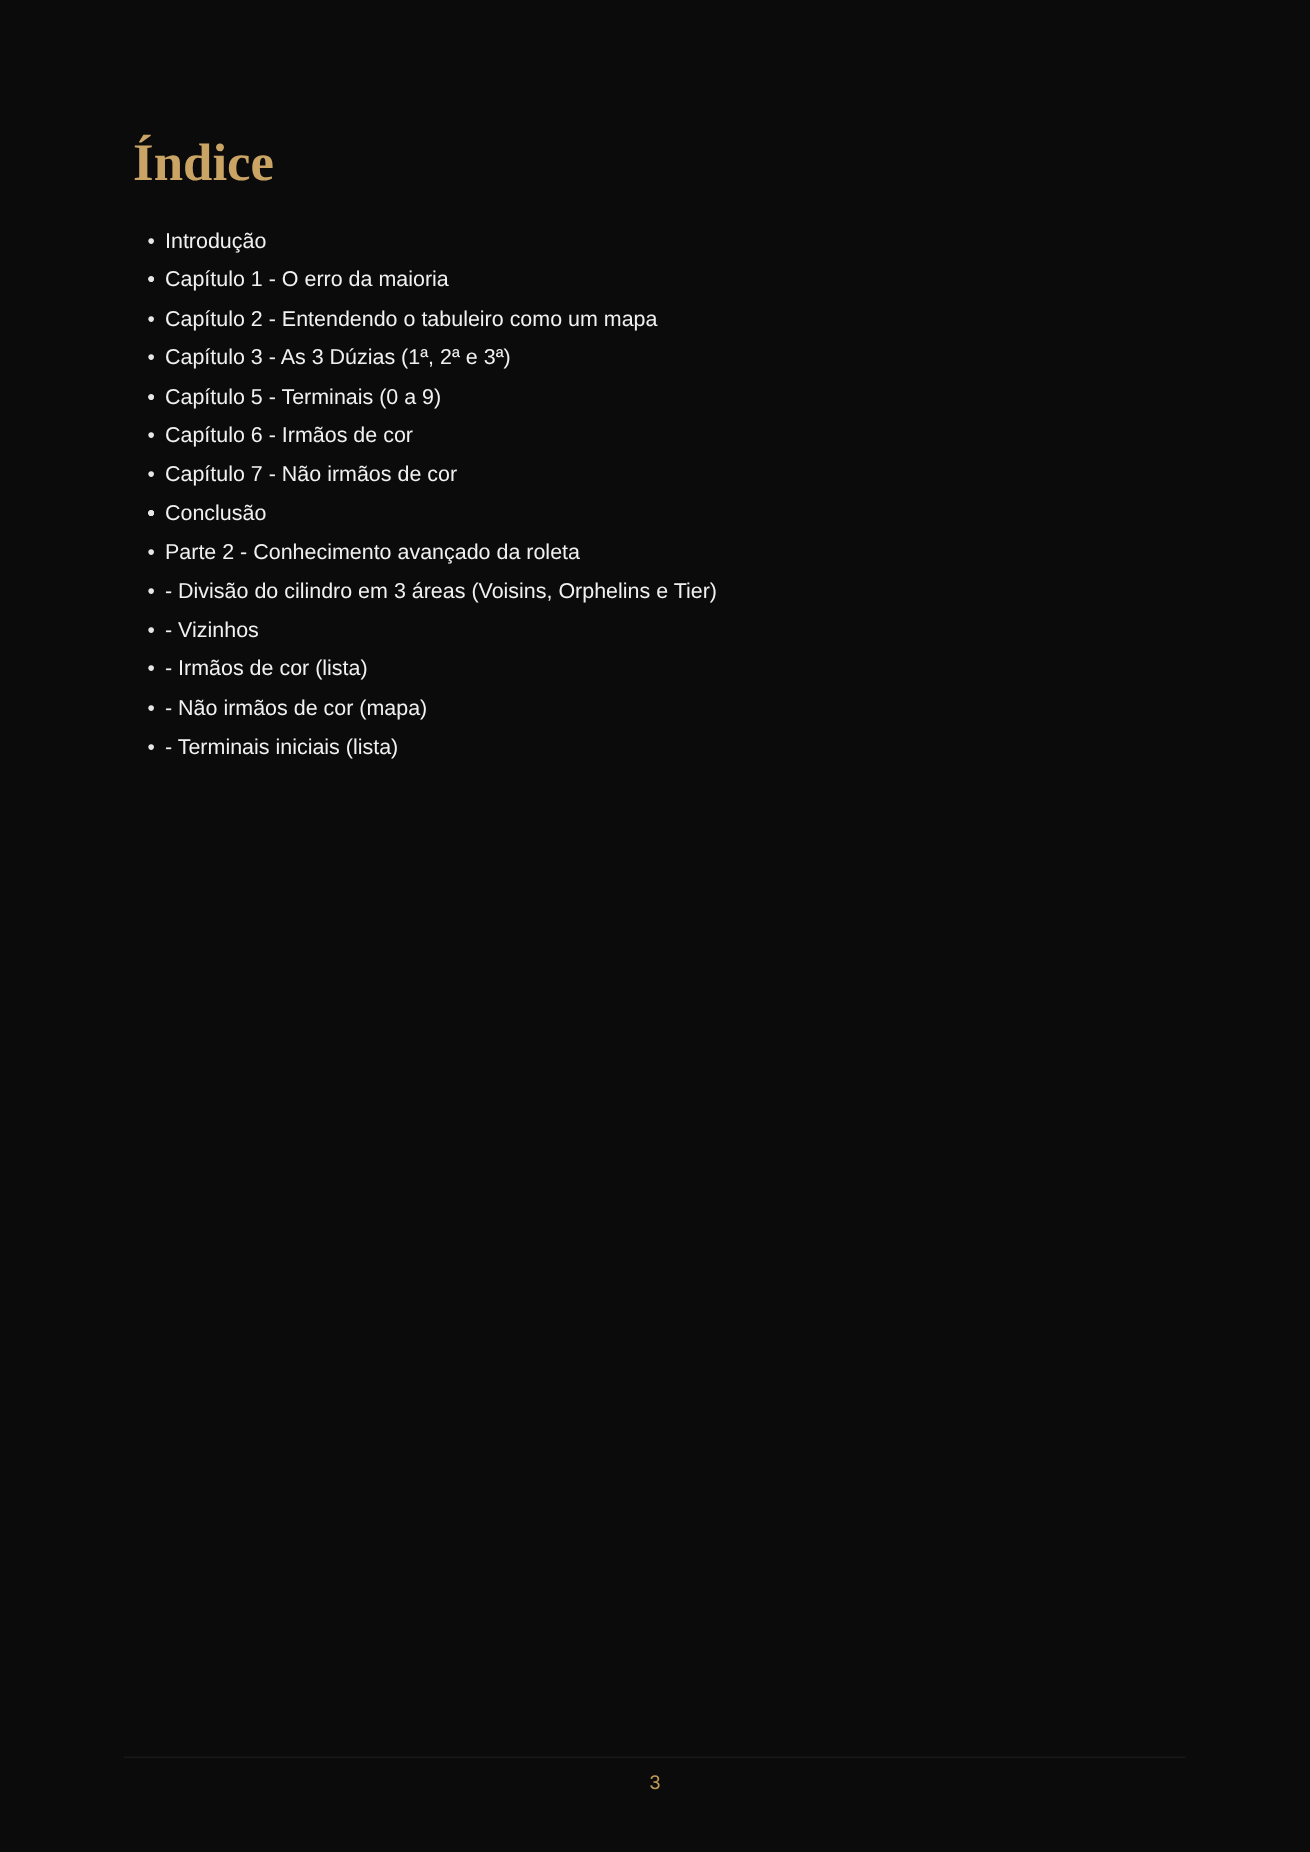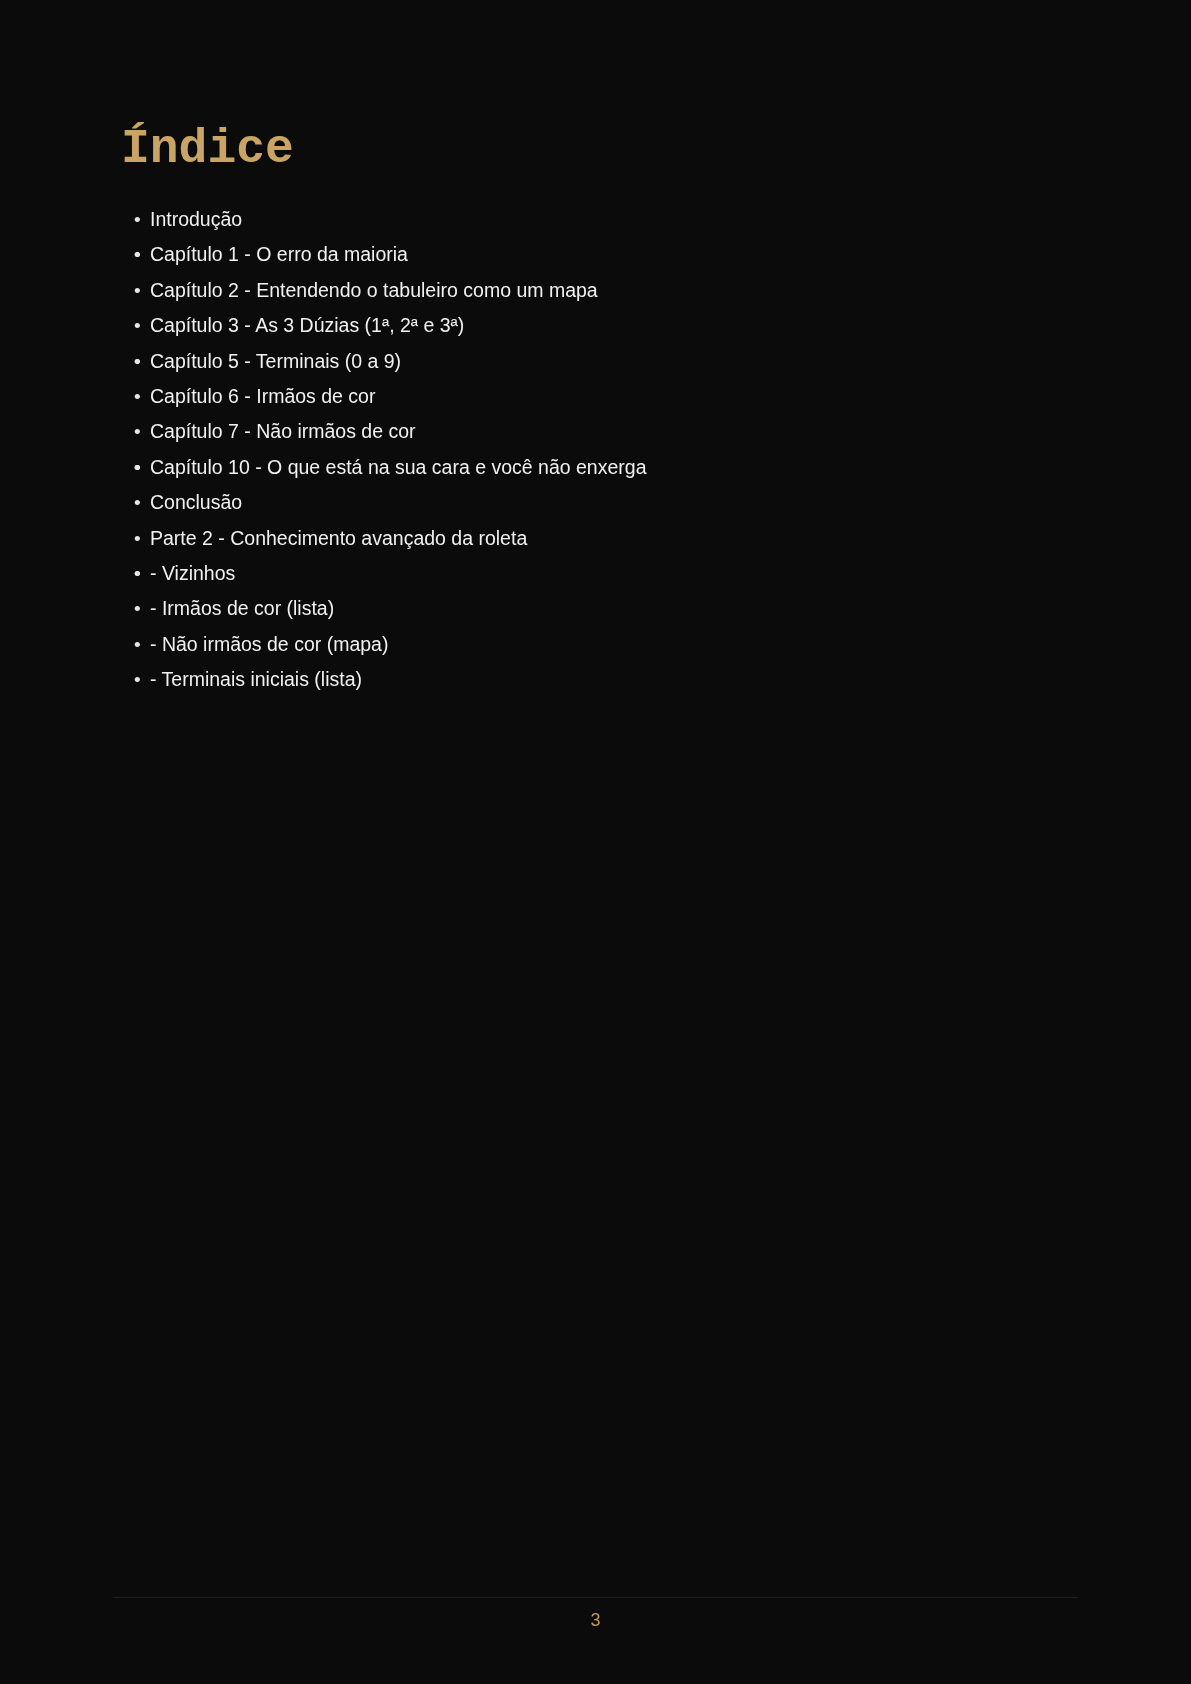--- a/index.html
+++ b/index.html
@@ -14,21 +14,21 @@
   html,body{margin:0;padding:0;}
   body{
     width:1191px;height:1684px;
     background:var(--background);
     font-family:"Liberation Sans",sans-serif;
     overflow:hidden;position:relative;
   }
   .page{position:absolute;inset:0;}
   .page-title{
     position:absolute;left:121px;top:120px;margin:0;
-    font-family:Liberation Mono, monospace;
+    font-family:Liberation Serif, serif;
     font-weight:700;font-size:48px;line-height:58px;
     color:var(--title-gold);
   }
   .toc{
     position:absolute;left:113px;top:202px;width:965px;
     margin:0;padding:0 0 0 37px;list-style:none;
   }
   .toc-item{
     position:relative;
     font-size:19.5px;line-height:35.4px;
@@ -95,32 +95,32 @@
         <span class="toc-label">Capítulo 7 - Não irmãos de cor</span>
       </li>
       <li class="toc-item">
         <span class="bullet">•</span>
       </li>
       <li class="toc-item">
         <span class="bullet">•</span>
       </li>
       <li class="toc-item">
         <span class="bullet">•</span>
-        <span class="toc-label">Capítulo 10 - O que está na sua cara e você não enxerga</span>
       </li>
       <li class="toc-item">
         <span class="bullet">•</span>
         <span class="toc-label">Conclusão</span>
       </li>
       <li class="toc-item">
         <span class="bullet">•</span>
         <span class="toc-label">Parte 2 - Conhecimento avançado da roleta</span>
       </li>
       <li class="toc-item">
         <span class="bullet">•</span>
+        <span class="toc-label">- Divisão do cilindro em 3 áreas (Voisins, Orphelins e Tier)</span>
       </li>
       <li class="toc-item">
         <span class="bullet">•</span>
         <span class="toc-label">- Vizinhos</span>
       </li>
       <li class="toc-item">
         <span class="bullet">•</span>
         <span class="toc-label">- Irmãos de cor (lista)</span>
       </li>
       <li class="toc-item">

